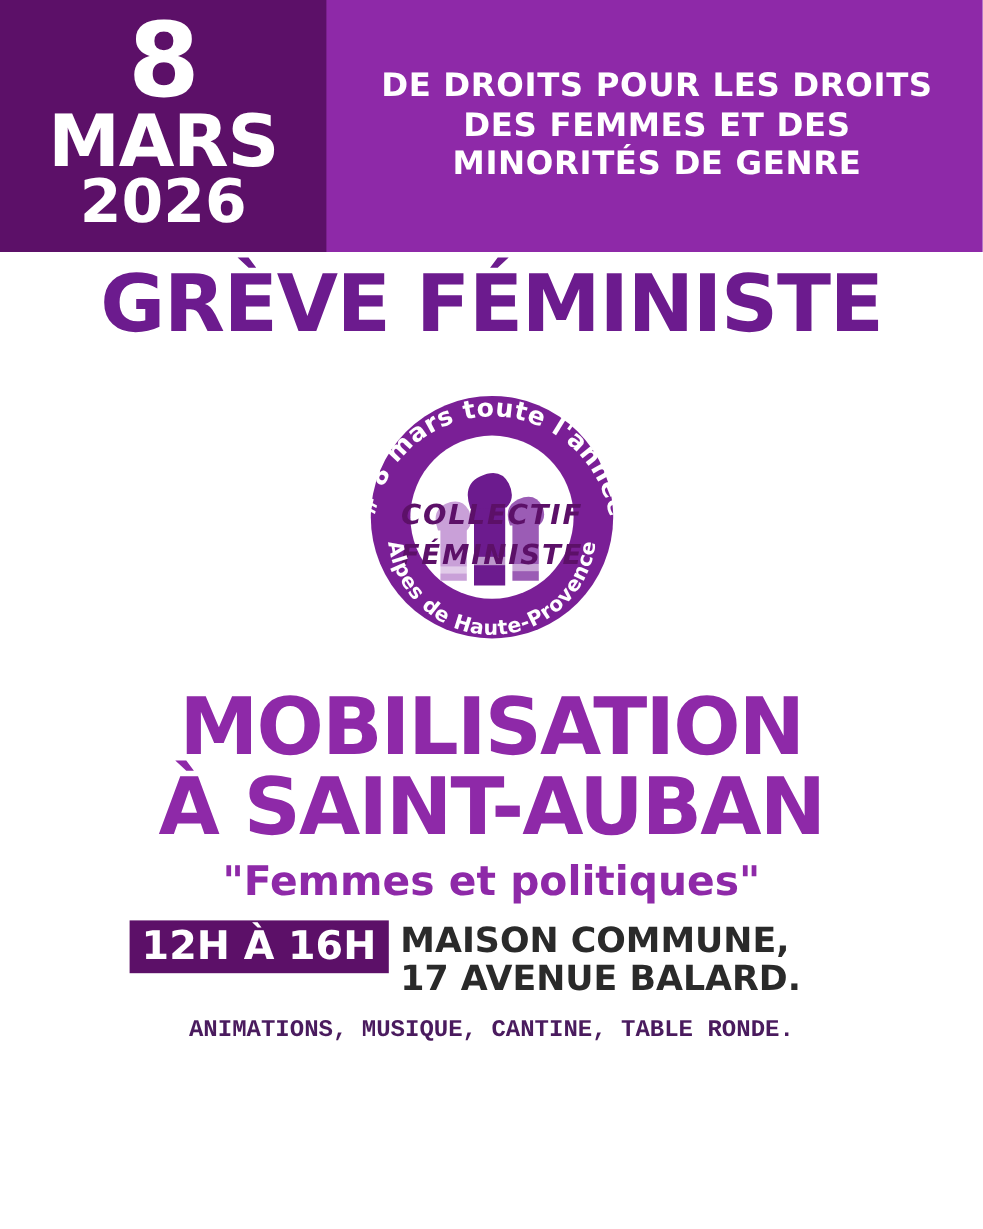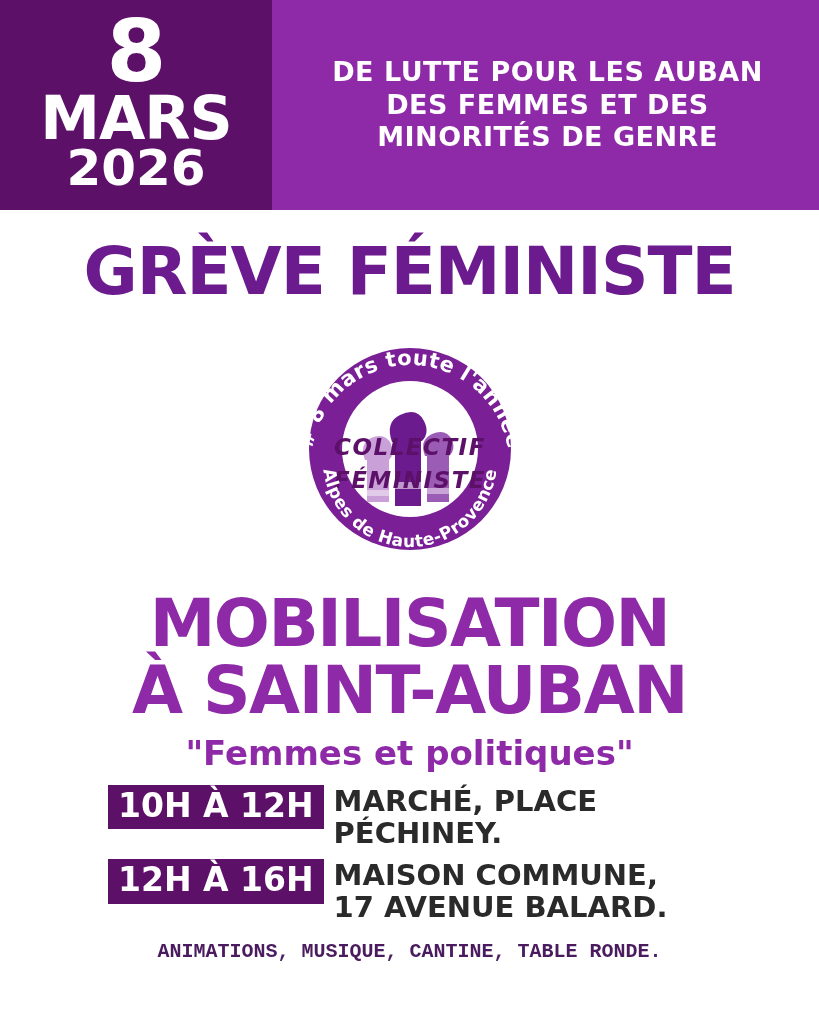--- a/index.html
+++ b/index.html
@@ -69,21 +69,21 @@
     font-family: "DejaVu Sans", sans-serif;
   }
 
   
   .greve {
     text-align: center;
     color: #6c1b8e;
     font-weight: bold;
     font-size: 66px;
     letter-spacing: -1px;
-    margin-top: 23px;
+    margin-top: 5px;
     font-family: "DejaVu Sans", sans-serif;
   }
 
   
   .logo-wrap {
     display: flex;
     justify-content: center;
     margin-top: 4px;
   }
   .logo {
@@ -159,21 +159,21 @@
 <body>
 
 <div class="header">
   <div class="header-left">
     <div class="date-day">8</div>
     <div class="date-month">MARS</div>
     <div class="date-year">2026</div>
   </div>
   <div class="header-right">
     <div class="header-right-inner">
-      <div>DE LUTTE POUR LES AUBAN</div>
+      <div>DE DROITS POUR LES DROITS</div>
       <div>DES FEMMES ET DES</div>
       <div>MINORITÉS DE GENRE</div>
     </div>
   </div>
 </div>
 
 <div class="greve">GRÈVE FÉMINISTE</div>
 
 <div class="logo-wrap">
   <div class="logo">
@@ -217,27 +217,20 @@
 
 <div class="mobilisation">
   <span>MOBILISATION</span>
   <span class="line2">À SAINT-AUBAN</span>
 </div>
 
 <div class="theme">"Femmes et politiques"</div>
 
 <div class="schedule">
   <div class="sched-row">
-    <div class="time-badge">10H À 12H</div>
-    <div class="place">
-      <div>MARCHÉ, PLACE</div>
-      <div>PÉCHINEY.</div>
-    </div>
-  </div>
-  <div class="sched-row">
     <div class="time-badge">12H À 16H</div>
     <div class="place">
       <div>MAISON COMMUNE,</div>
       <div>17 AVENUE BALARD.</div>
     </div>
   </div>
 </div>
 
 <div class="footer">ANIMATIONS, MUSIQUE, CANTINE, TABLE RONDE.</div>
 

